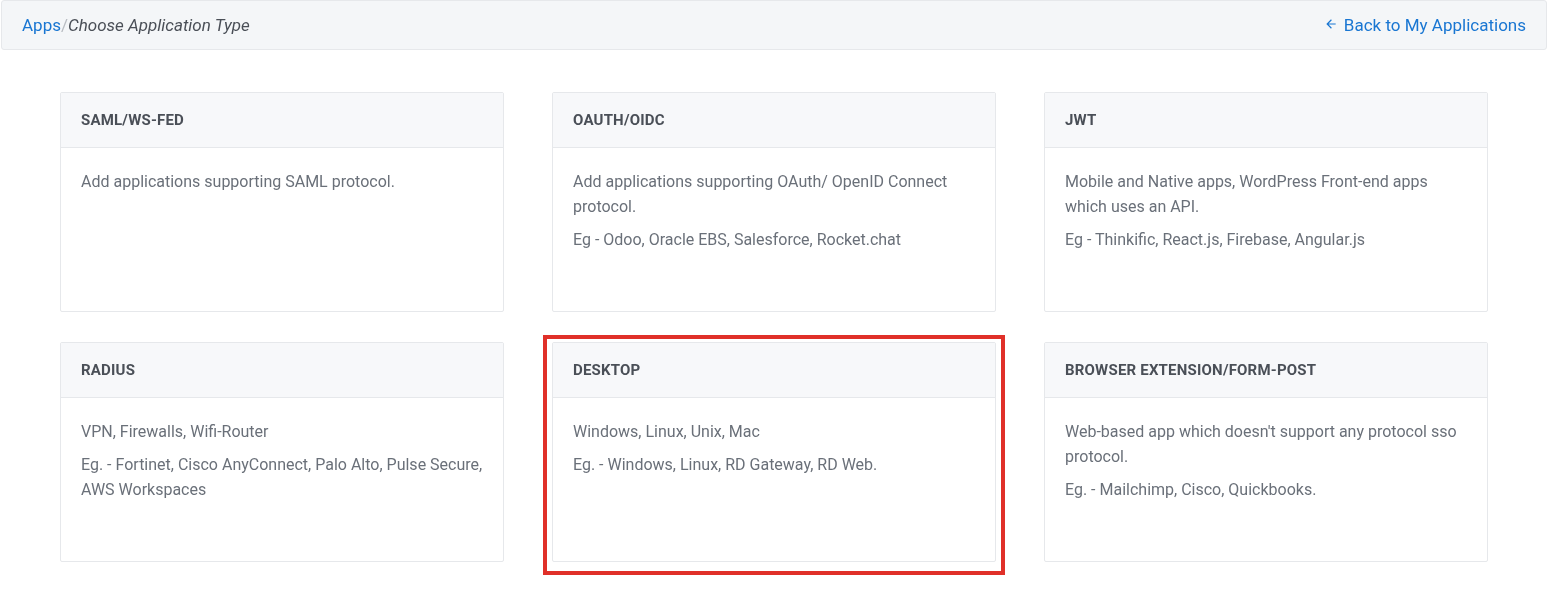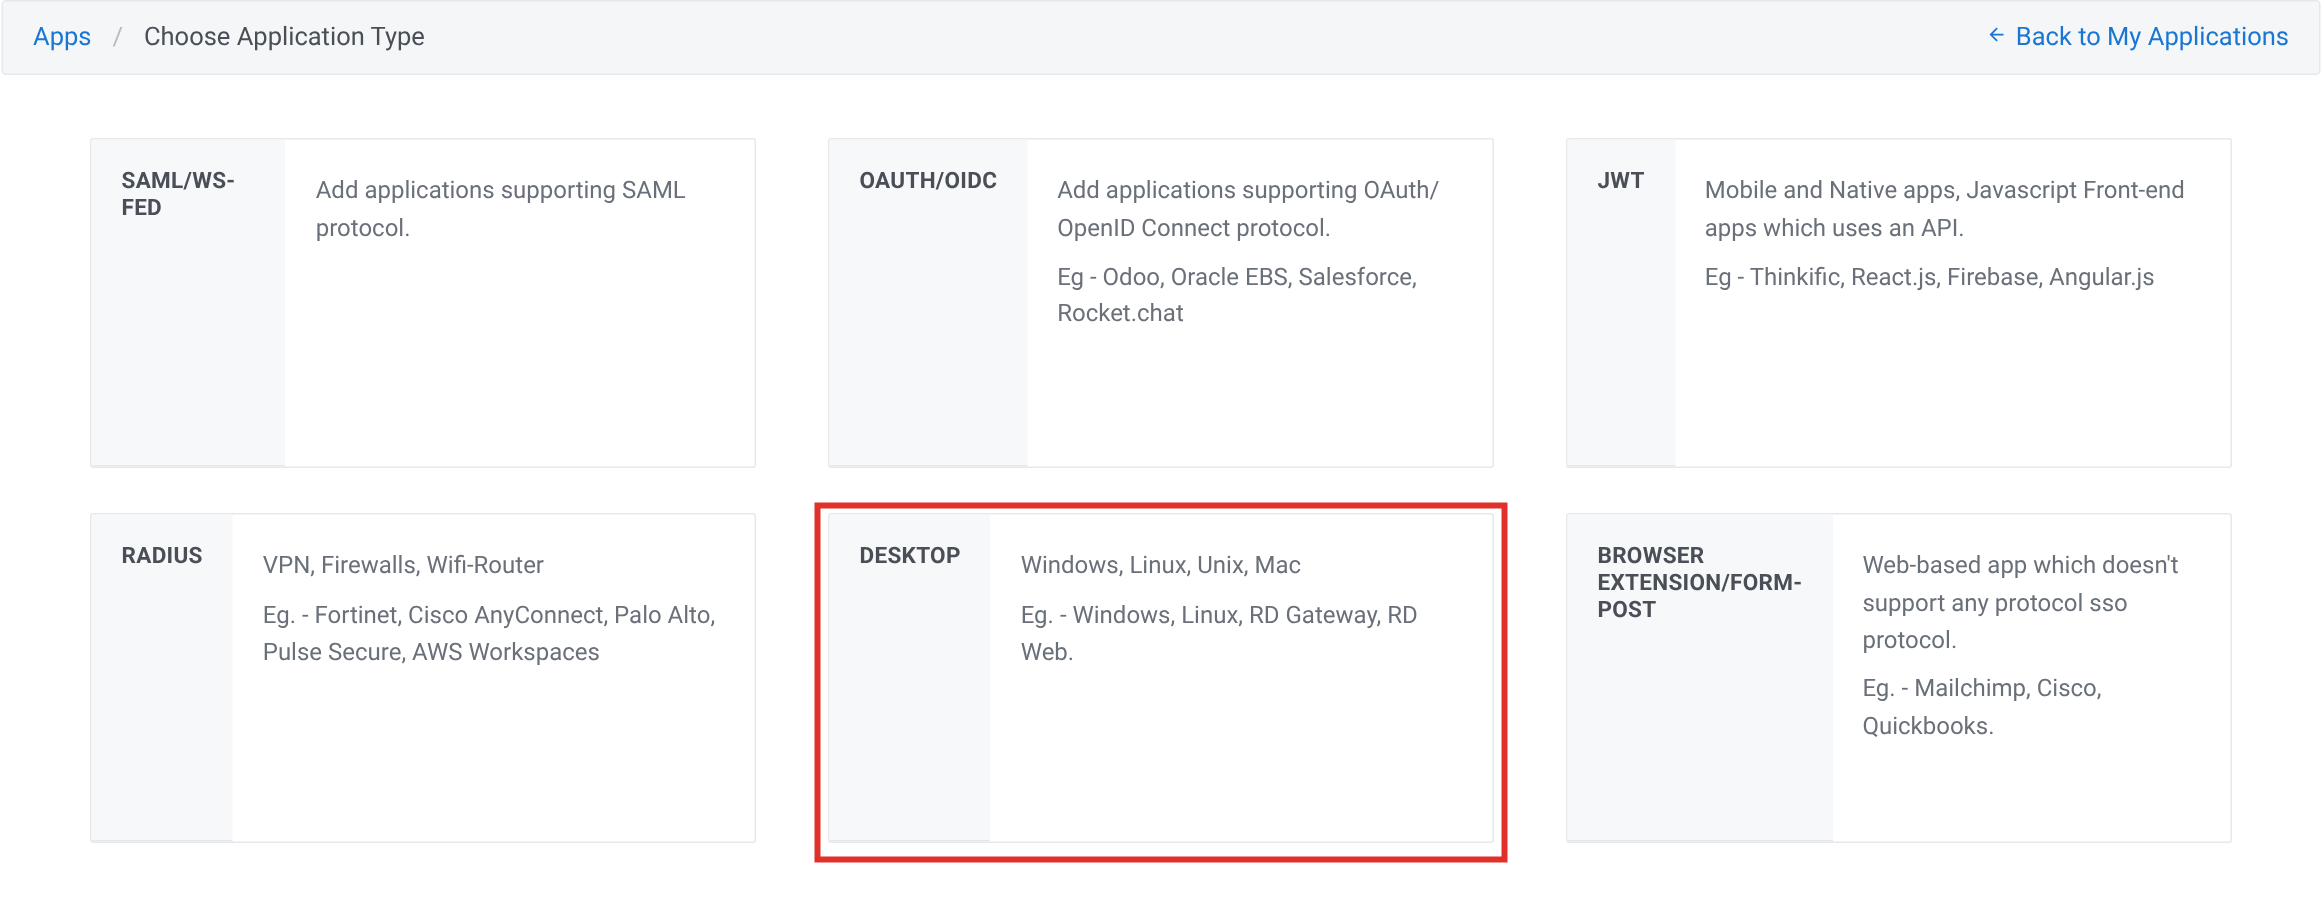--- a/index.html
+++ b/index.html
@@ -20,32 +20,33 @@
     align-items: center;
     background: #f4f6f8;
     border: 1px solid #e6e8eb;
     border-radius: 3px;
     padding: 14px 20px;
     margin: 0 1px;
   }
   .breadcrumb {
     display: flex;
     align-items: flex-end;
-    gap: 14px;
+    gap: 0;
     font-size: 17px;
   }
   .breadcrumb .root-link {
     color: #1976d2;
     text-decoration: none;
   }
   .breadcrumb .separator {
     color: #b8bcc2;
   }
   .breadcrumb .current {
     color: #4a4f57;
+    font-style: italic;
   }
   .back-link {
     display: inline-flex;
     align-items: center;
     gap: 6px;
     color: #1976d2;
     text-decoration: none;
     font-size: 17px;
   }
   .back-link svg { fill: #1976d2; }
@@ -55,21 +56,21 @@
     display: grid;
     grid-template-columns: repeat(3, 1fr);
     column-gap: 48px;
     row-gap: 30px;
   }
   .card {
     border: 1px solid #e6e8eb;
     border-radius: 2px;
     background: #fff;
     display: flex;
-    flex-direction: row;
+    flex-direction: column;
     min-height: 220px;
   }
   .card-header {
     background: #f7f8fa;
     border-bottom: 1px solid #e6e8eb;
     padding: 18px 20px;
     font-weight: 700;
     color: #4a4f57;
     font-size: 15px;
     letter-spacing: 0.2px;
@@ -133,21 +134,21 @@
       <div class="card-header">OAUTH/OIDC</div>
       <div class="card-body">
         <div class="desc">Add applications supporting OAuth/ OpenID Connect protocol.</div>
         <div class="example">Eg - Odoo, Oracle EBS, Salesforce, Rocket.chat</div>
       </div>
     </div>
 
     <div class="card">
       <div class="card-header">JWT</div>
       <div class="card-body">
-        <div class="desc">Mobile and Native apps, Javascript Front-end apps which uses an API.</div>
+        <div class="desc">Mobile and Native apps, WordPress Front-end apps which uses an API.</div>
         <div class="example">Eg - Thinkific, React.js, Firebase, Angular.js</div>
       </div>
     </div>
 
     <div class="card">
       <div class="card-header">RADIUS</div>
       <div class="card-body">
         <div class="desc">VPN, Firewalls, Wifi-Router</div>
         <div class="example">Eg. - Fortinet, Cisco AnyConnect, Palo Alto, Pulse Secure, AWS Workspaces</div>
       </div>

